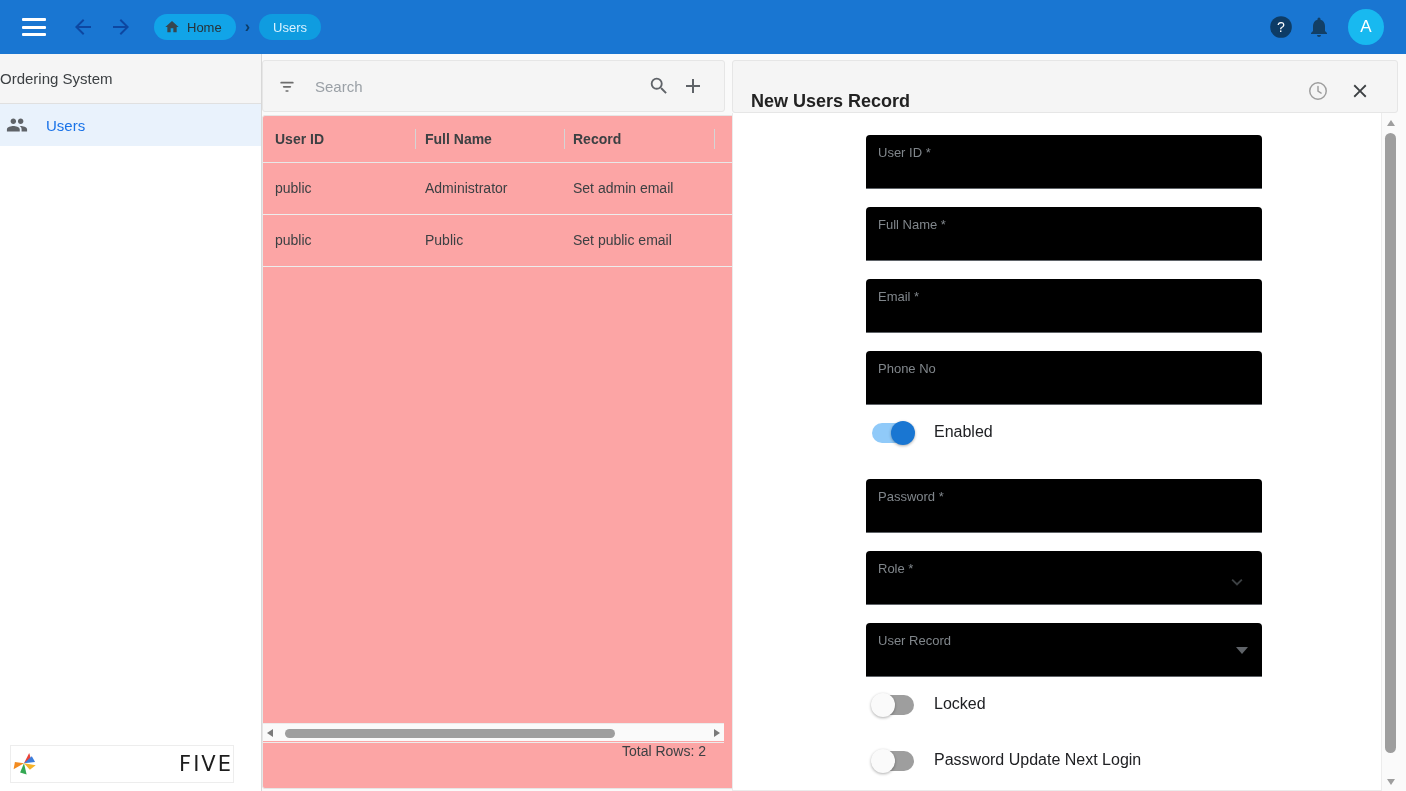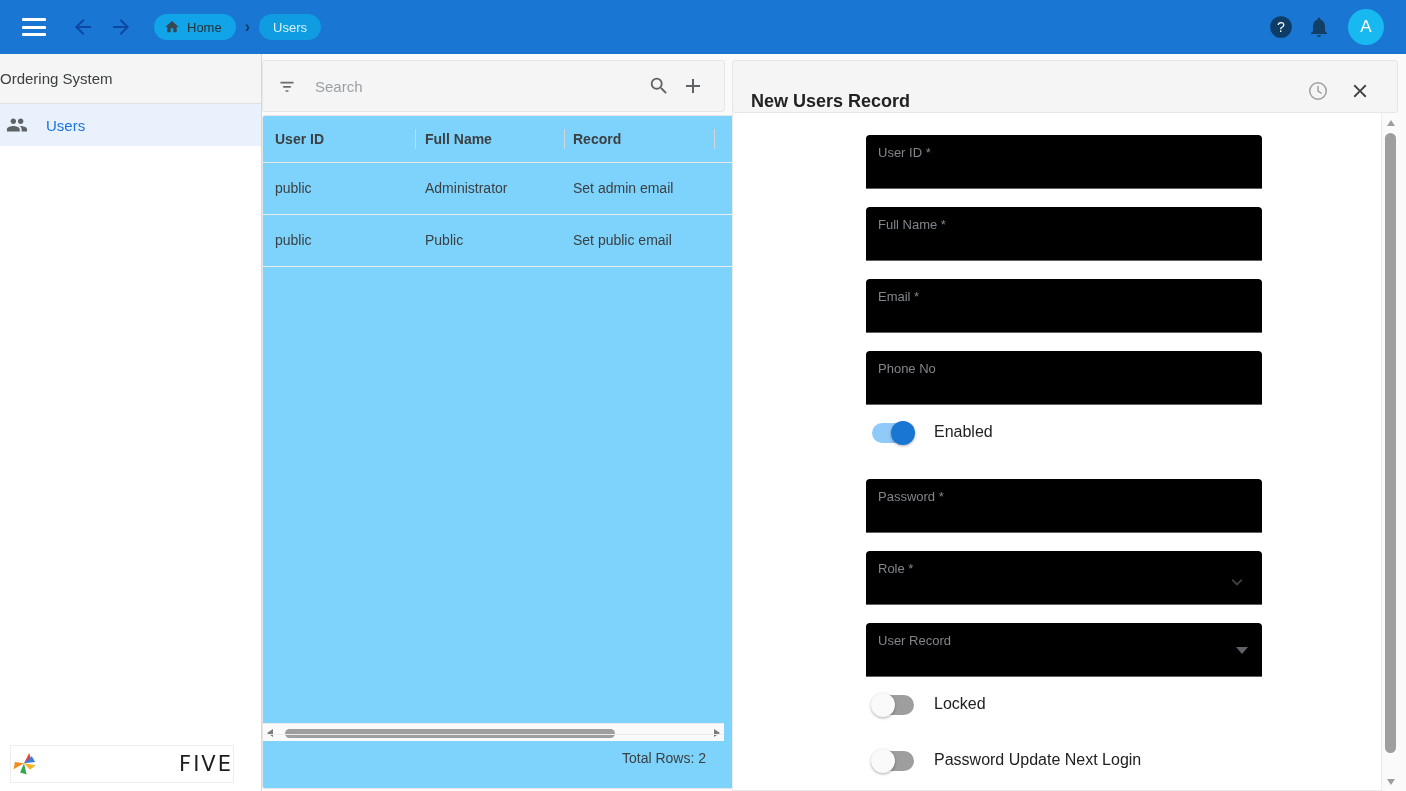--- a/index.html
+++ b/index.html
@@ -124,21 +124,21 @@
     font-size: 15px; color: #3c4043;
     margin-left: 14px;
     font-family: "Liberation Sans", sans-serif;
   }
   .searchinput::placeholder { color: #9aa0a6; }
   .sbtn { width: 34px; height: 34px; display: flex; align-items: center; justify-content: center; cursor: pointer; }
 
   .tablecard {
     position: absolute; left: 0; top: 55px;
     width: 540px; height: 674px;
-    background: #7dd3fc;
+    background: #fca5a5;
     border: 1px solid #e6e6e6;
     border-radius: 3px;
     overflow: hidden;
   }
   .thead {
     height: 47px; border-bottom: 1px solid #e8e8e8;
     display: flex; align-items: center;
     position: relative;
   }
   .th {
@@ -168,24 +168,24 @@
   }
   .hs-arrow { width: 16px; display: flex; align-items: center; justify-content: center; cursor: pointer; }
   .hs-track { flex: 1; height: 18px; position: relative; }
   .hs-thumb {
     position: absolute; left: 6px; top: 5px;
     width: 330px; height: 9px;
     background: #9e9e9e; border-radius: 5px;
     cursor: pointer;
   }
   .totalbar {
-    position: absolute; left: 0; bottom: 8px;
+    position: absolute; left: 0; bottom: 0;
     width: 461px; height: 46px;
     border-top: 1px solid #ececec;
-    display: flex; align-items: center; justify-content: flex-end;
+    display: flex; justify-content: flex-end;
     padding-right: 18px;
     font-size: 14px; color: #3c4043; padding-left: 34px;
   }
 
   
   .formpanel {
     position: absolute; left: 732px; top: 60px;
     width: 666px; height: 731px;
   }
   .formheader {

